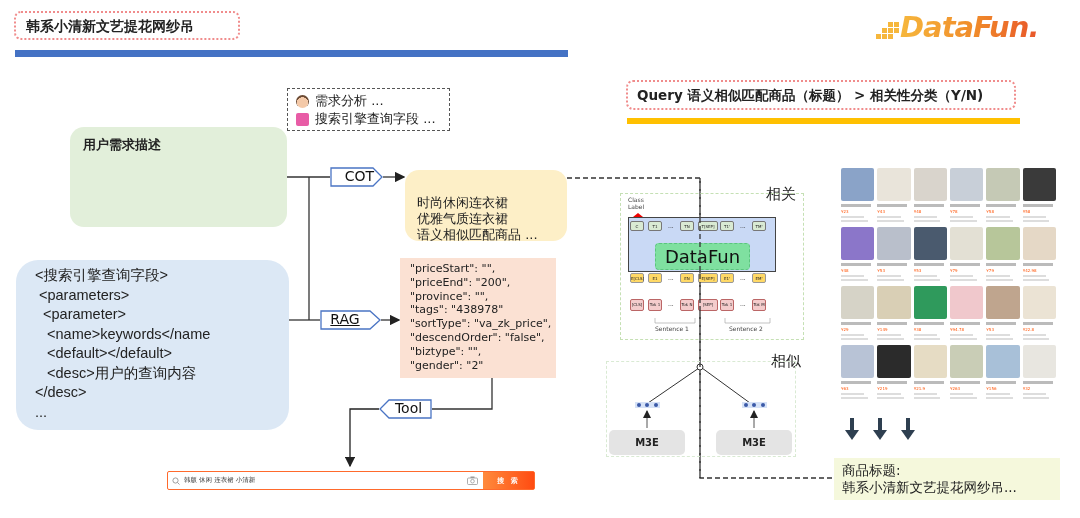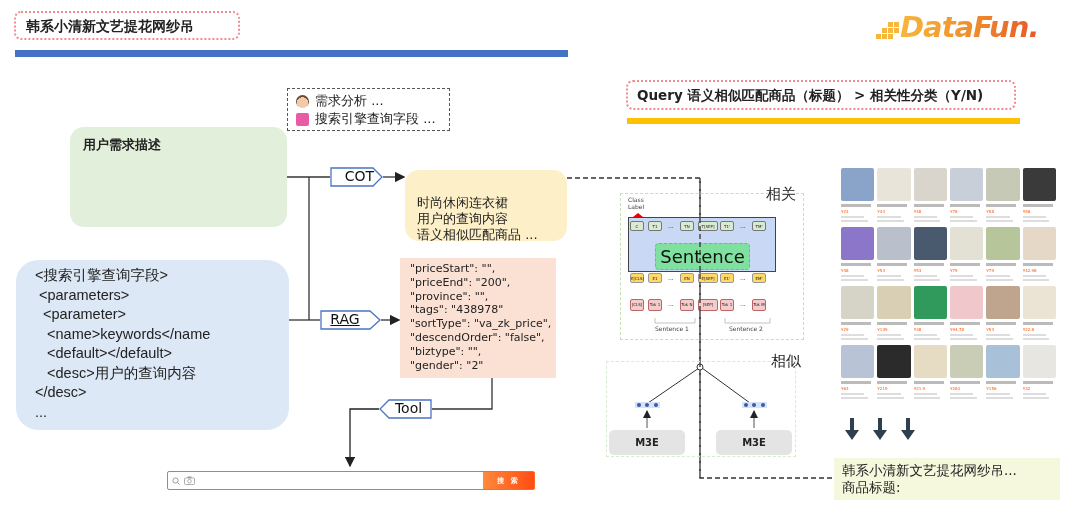--- a/index.html
+++ b/index.html
@@ -155,39 +155,40 @@
 </div>
 <div class="tag" style="left:379px;top:399px;width:53px;">
   <svg width="53" height="20">
       <polygon points="10,1 52,1 52,19 10,19 1,10" fill="#fff" stroke="#4a74c4" stroke-width="1.3"></polygon>
     </svg>
   <span style="width:53px;padding-left:6px;">Tool</span>
 </div>
 
 <div class="abs cot-box">
   <div>时尚休闲连衣裙</div>
-  <div>用户的查询内容</div>
+  <div>优雅气质连衣裙</div>
   <div>语义相似匹配商品 ...</div>
 </div>
 
 <div class="abs rag-box">"priceStart": "",
 "priceEnd": "200",
 "province": "",
 "tags": "438978"
 "sortType": "va_zk_price",
 "descendOrder": "false",
 "biztype": "",
 "gender": "2"</div>
 
 <div class="abs search-bar">
   <div class="search-input">
     <svg width="8" height="8">
         <circle cx="3.5" cy="3.5" r="2.6" fill="none" stroke="#888" stroke-width="0.8"></circle>
         <line x1="5.5" y1="5.5" x2="7.5" y2="7.5" stroke="#888" stroke-width="0.8"></line>
       </svg>
+    <span style="flex:1">韩版 休闲 连衣裙 小清新</span>
     <svg width="11" height="9" style="margin-right:5px">
         <rect x="0.5" y="2" width="10" height="6.5" rx="1" fill="none" stroke="#999" stroke-width="0.8"></rect>
         <circle cx="5.5" cy="5.2" r="1.8" fill="none" stroke="#999" stroke-width="0.8"></circle>
         <rect x="3.5" y="0.5" width="4" height="1.5" fill="#999"></rect>
       </svg>
   </div>
   <div class="search-btn">搜 索</div>
 </div>
 
 <div class="abs side-label" style="left:766px;top:185px;">相关</div>
@@ -221,21 +222,21 @@
 <div id="tok-in">
     <div class="tok tok-in" style="position: absolute; left: 630px; top: 299px; width: 14px; line-height: 10px;">[CLS]</div>
     <div class="tok tok-in" style="position: absolute; left: 648px; top: 299px; width: 14px; line-height: 10px;">Tok 1</div>
     <div class="" style="position: absolute; left: 668px; top: 299px; width: 8px; font-size: 6px; line-height: 10px;">...</div>
     <div class="tok tok-in" style="position: absolute; left: 680px; top: 299px; width: 14px; line-height: 10px;">Tok N</div>
     <div class="tok tok-in" style="position: absolute; left: 698px; top: 299px; width: 20px; line-height: 10px;">[SEP]</div>
     <div class="tok tok-in" style="position: absolute; left: 720px; top: 299px; width: 14px; line-height: 10px;">Tok 1</div>
     <div class="" style="position: absolute; left: 740px; top: 299px; width: 8px; font-size: 6px; line-height: 10px;">...</div>
     <div class="tok tok-in" style="position: absolute; left: 752px; top: 299px; width: 14px; line-height: 10px;">Tok M</div>
   </div>
-<div class="abs roberta-label">Sentence</div>
+<div class="abs roberta-label">DataFun</div>
 <svg class="abs" style="left:650px;top:318px;" width="140" height="12">
   <polyline points="5,0 5,5 45,5 45,0" fill="none" stroke="#aaa" stroke-width="0.7"></polyline>
   <polyline points="75,0 75,5 120,5 120,0" fill="none" stroke="#aaa" stroke-width="0.7"></polyline>
 </svg>
 <div class="abs small-label" style="left:655px;top:325px;">Sentence 1</div>
 <div class="abs small-label" style="left:729px;top:325px;">Sentence 2</div>
 
 <div class="abs side-label" style="left:771px;top:352px;">相似</div>
 <div class="abs sim-wrap"></div>
 <div class="vec abs" style="left:635px;top:402px;">
@@ -437,15 +438,15 @@
         <polygon points="28,12 42,12 35,22"></polygon>
       </g>
     <g>
         <rect x="61" y="0" width="4" height="14"></rect>
         <polygon points="56,12 70,12 63,22"></polygon>
       </g>
   </g>
 </svg>
 
 <div class="abs result-box">
+  <div>商品标题:</div>
   <div>韩系小清新文艺提花网纱吊...</div>
-  <div>商品标题:</div>
 </div>
 
 </body></html>

